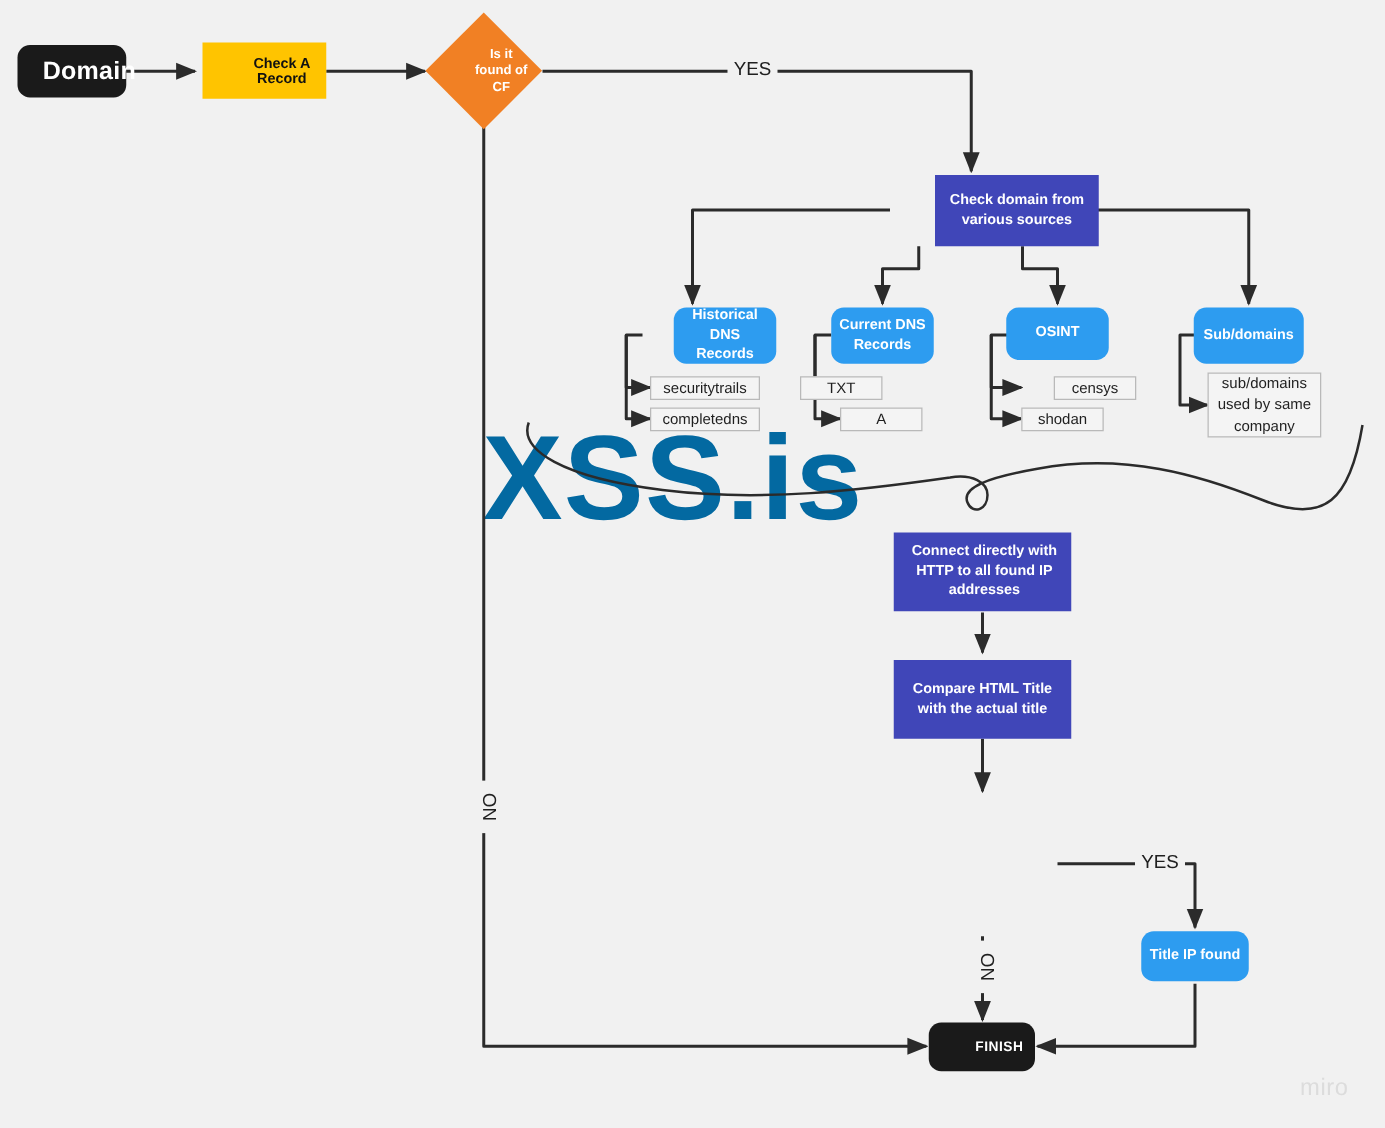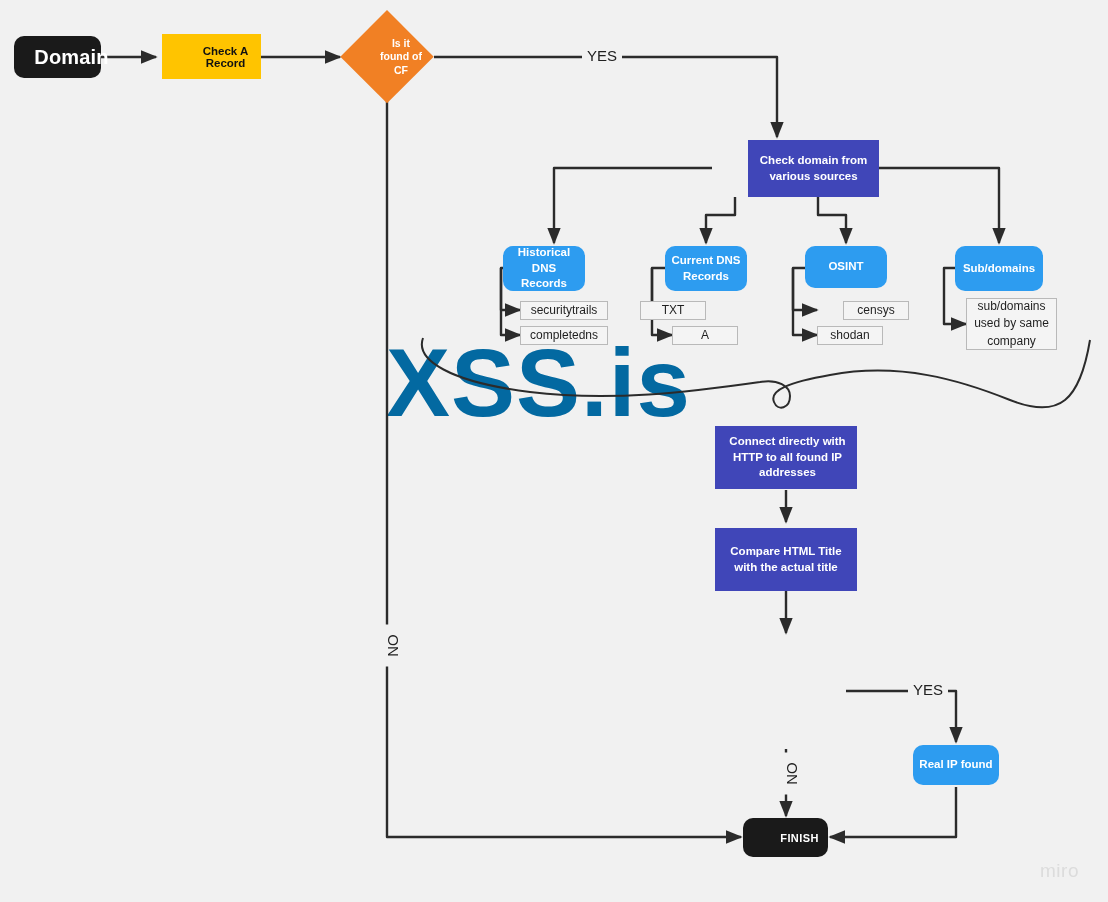--- a/index.html
+++ b/index.html
@@ -208,21 +208,21 @@
 
   <div class="node n-diamond" style="left:340px; top:10px; width:94px; height:94px;">
     <span class="dia-shape"></span>
     <span class="dia-label">Is it found of CF</span>
   </div>
 
   <div class="node n-navy" style="left:712px; top:140px; width:131px; height:57px;margin-left:36px;">
     <span>Check domain from various sources</span>
   </div>
 
-  <div class="node n-blue" style="left:503px; top:246px; width:82px; height:45px;">
+  <div class="node n-blue" style="left:539px; top:246px; width:82px; height:45px;">
     <span>Historical DNS Records</span>
   </div>
   <div class="node n-blue" style="left:665px; top:246px; width:82px; height:45px;">
     <span>Current DNS Records</span>
   </div>
   <div class="node n-blue" style="left:805px; top:246px; width:82px; height:42px;">
     <span>OSINT</span>
   </div>
   <div class="node n-blue" style="left:955px; top:246px; width:88px; height:45px;">
     <span>Sub/domains</span>
@@ -256,21 +256,21 @@
   <div class="node n-navy" style="left:715px; top:426px; width:142px; height:63px;padding-left:11px;">
     <span>Connect directly with HTTP to all found IP addresses</span>
   </div>
 
   <div class="node n-navy" style="left:715px; top:528px; width:142px; height:63px;">
     <span>Compare HTML Title with the actual title</span>
   </div>
 
 
   <div class="node n-blue" style="left:913px; top:745px; width:86px; height:40px;">
-    <span>Real IP found</span>
+    <span>Title IP found</span>
   </div>
 
   <div class="node n-term small" style="left:743px; top:818px; width:85px; height:39px;">
     <span>FINISH</span>
   </div>
 
   <div class="edge-label" style="left:582px; top:47px;">YES</div>
 
   <div class="edge-label rot" style="left:371px; top:637px; width:32px; text-align:center;">NO</div>
 

